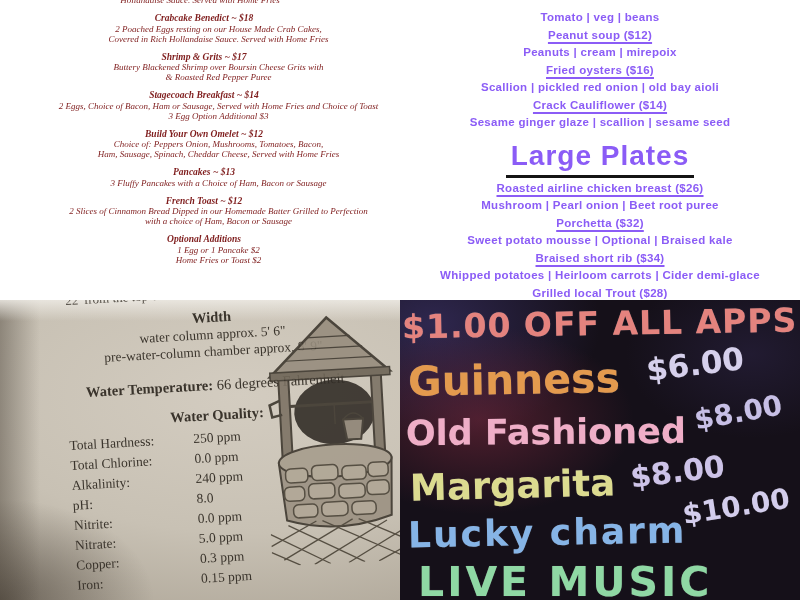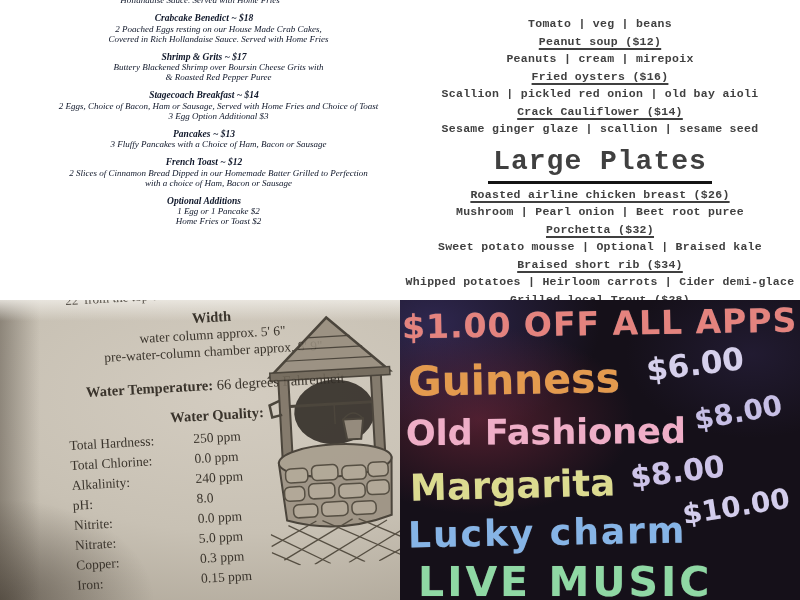--- a/index.html
+++ b/index.html
@@ -4,28 +4,28 @@
 <style>
   html,body{margin:0;padding:0;background:#fff;}
   .collage{position:relative;width:800px;height:600px;overflow:hidden;background:#fff;}
   .q{position:absolute;width:400px;height:300px;overflow:hidden;}
   .q.tl{left:0;top:0;background:#fff;}
   .q.tr{left:400px;top:0;background:#fff;}
   .q.bl{left:0;top:300px;}
   .q.br{left:400px;top:300px;}
 
   
-  .menu-a{font-family:"Liberation Serif",serif;font-style:italic;color:#0f172a;text-align:center;}
+  .menu-a{font-family:"Liberation Serif",serif;font-style:italic;color:#7f1d1d;text-align:center;}
   .ma-partial{font-size:9px;line-height:10px;margin-top:-5px;}
   .ma-item{margin-top:8px;}
   .ma-title{font-weight:bold;font-size:9.5px;line-height:10.5px;padding-left:8px;}
   .ma-desc{font-size:9px;line-height:10px;padding-left:37px;}
 
   
-  .menu-b{font-family:Liberation Mono, monospace;font-weight:bold;color:#404040;text-align:center;padding-top:15px;}
+  .menu-b{font-family:Liberation Sans, sans-serif;font-weight:bold;color:#8b5cf6;text-align:center;padding-top:9px;}
   .mb-line{font-size:11.5px;line-height:17.5px;letter-spacing:.3px;}
   .mb-line .u{text-decoration:underline;text-decoration-thickness:2px;text-underline-offset:3px;}
   .mb-heading{margin:6px 0 2px;line-height:36px;text-align:center;}
   .mb-heading .hu{display:inline-block;font-size:28px;letter-spacing:1px;border-bottom:3px solid #141414;padding:0 5px 1px;}
 
   
   .paper{position:absolute;inset:0;
     background:
       linear-gradient(180deg, rgba(238,235,229,.85) 0%, rgba(238,235,229,0) 7%),
       linear-gradient(90deg, rgba(70,62,52,.45) 0%, rgba(70,62,52,0) 10%),
@@ -84,20 +84,25 @@
       <div class="ma-desc">&amp; Roasted Red Pepper Puree</div>
     </div>
 
 
     <div class="ma-item">
       <div class="ma-title"><span>Stagecoach Breakfast</span> <span>~</span> <span>$14</span></div>
       <div class="ma-desc">2 Eggs, Choice of Bacon, Ham or Sausage, Served with Home Fries and Choice of Toast</div>
       <div class="ma-desc">3 Egg Option Additional $3</div>
     </div>
 
+    <div class="ma-item">
+      <div class="ma-title"><span>Build Your Own Omelet</span> <span>~</span> <span>$12</span></div>
+      <div class="ma-desc">Choice of: Peppers Onion, Mushrooms, Tomatoes, Bacon,</div>
+      <div class="ma-desc">Ham, Sausage, Spinach, Cheddar Cheese, Served with Home Fries</div>
+    </div>
 
     <div class="ma-item">
       <div class="ma-title"><span>Pancakes</span> <span>~</span> <span>$13</span></div>
       <div class="ma-desc">3 Fluffy Pancakes with a Choice of Ham, Bacon or Sausage</div>
     </div>
 
     <div class="ma-item">
       <div class="ma-title"><span>French Toast</span> <span>~</span> <span>$12</span></div>
       <div class="ma-desc">2 Slices of Cinnamon Bread Dipped in our Homemade Batter Grilled to Perfection</div>
       <div class="ma-desc">with a choice of Ham, Bacon or Sausage</div>

